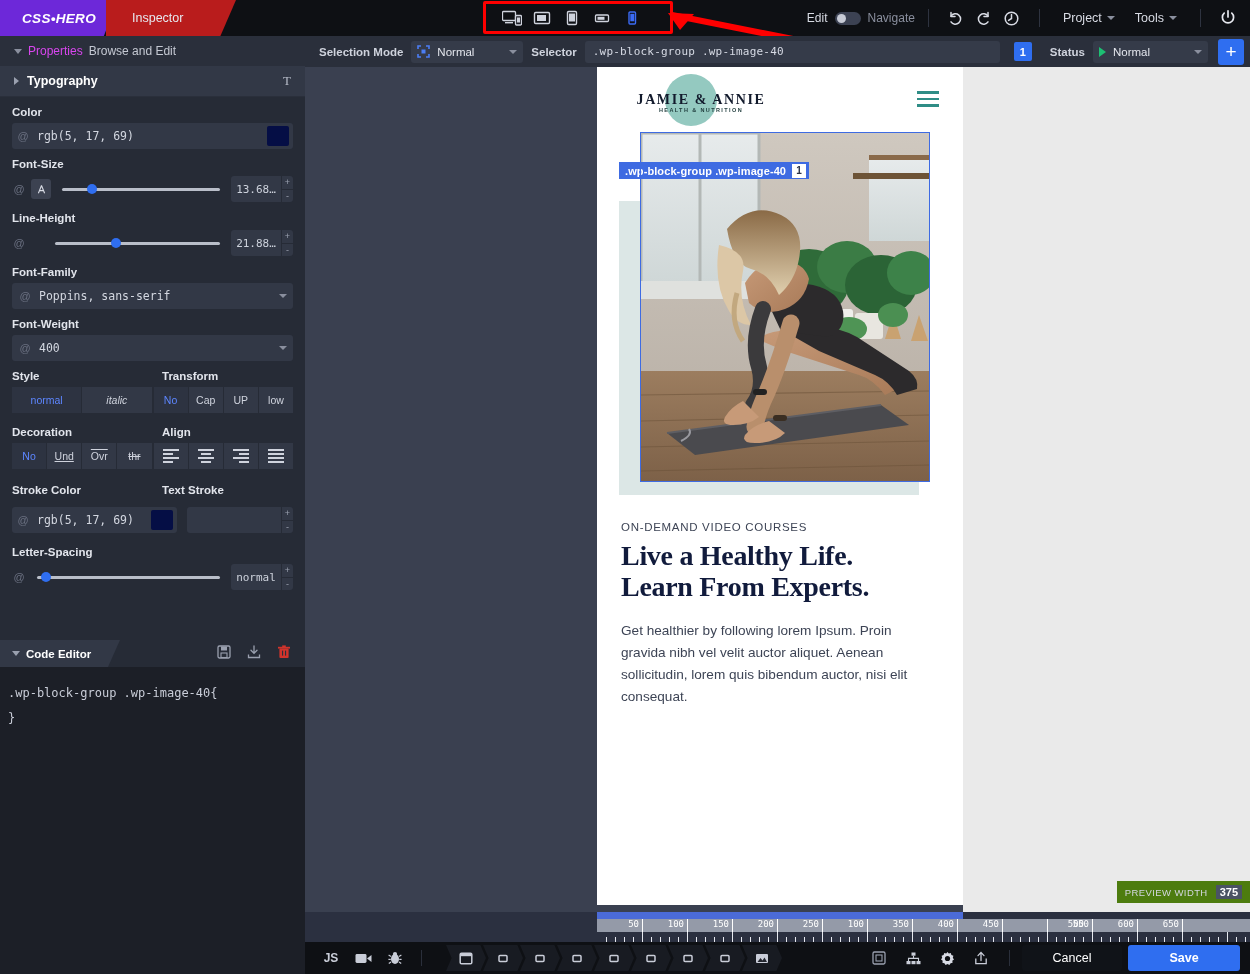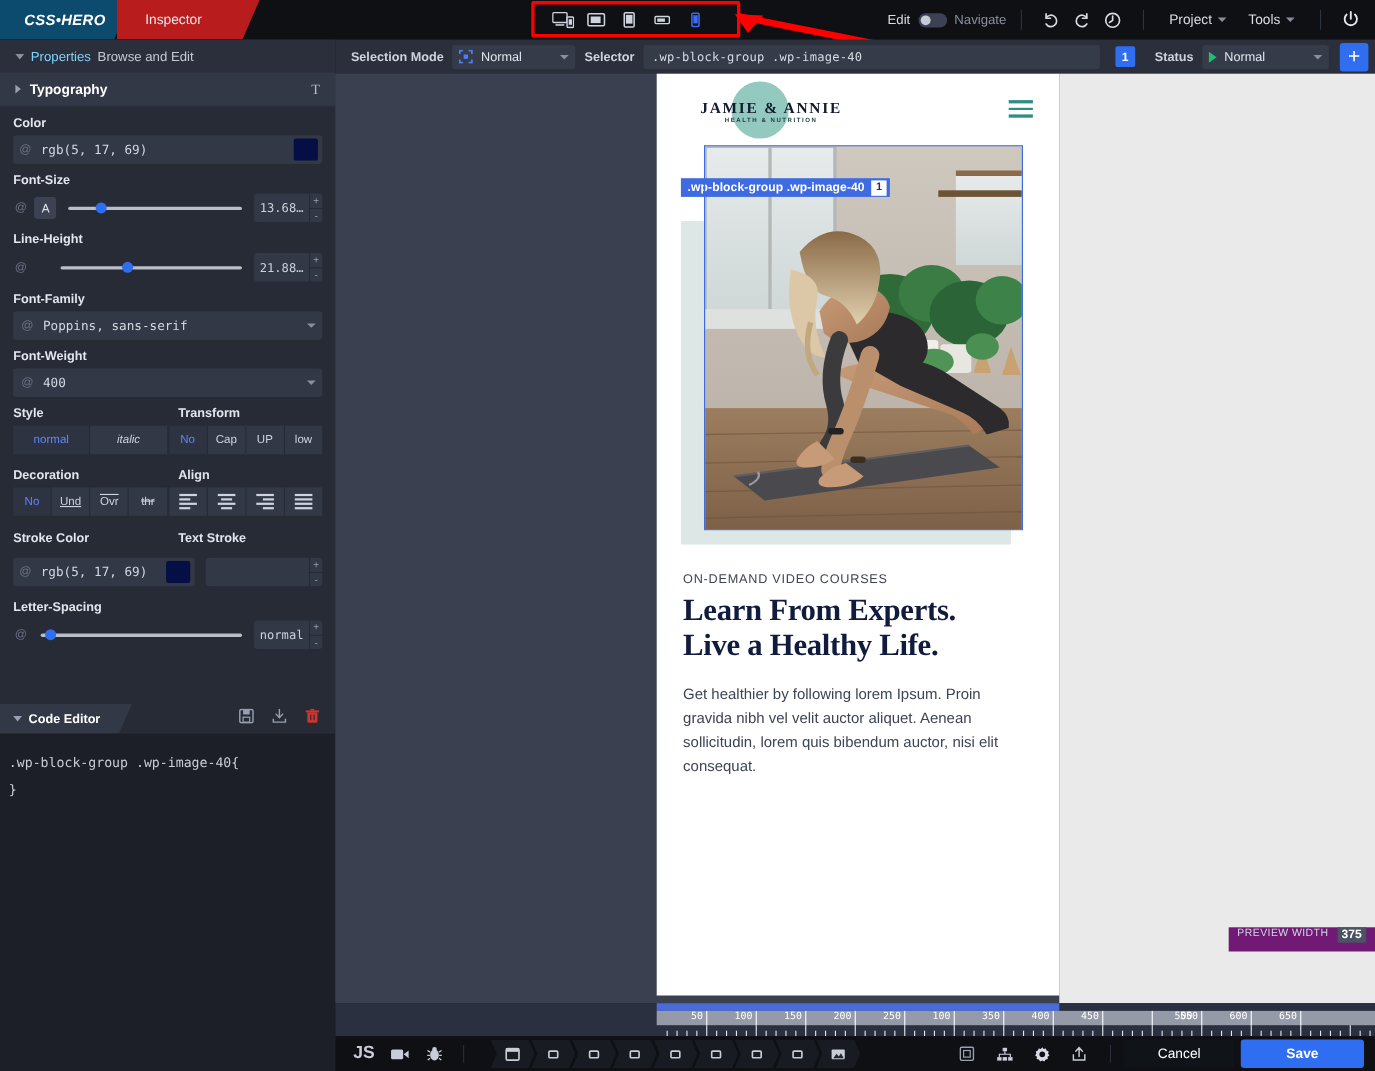--- a/index.html
+++ b/index.html
@@ -11,21 +11,21 @@
     overflow: hidden;
   }
   .app { position: relative; width: 1250px; height: 974px; }
 
   
   .topbar {
     position: absolute; left: 0; top: 0; width: 1250px; height: 36px;
     background: #0e1014; display: flex; align-items: center;
   }
   .logo-tab {
-    width: 118px; height: 36px; background: #0c4a6e;
+    width: 118px; height: 36px; background: #6d28d9;
     display: flex; align-items: center; justify-content: center;
     clip-path: polygon(0 0, 100% 0, 88% 100%, 0 100%);
   }
   .logo-text {
     font-weight: bold; font-size: 13.5px; color: #ffffff;
     letter-spacing: .3px; font-style: italic;
   }
   .insp-tab {
     width: 130px; height: 36px; background: #b91c1c;
     display: flex; align-items: center; padding-left: 26px;
@@ -111,21 +111,21 @@
   
   .leftpanel {
     position: absolute; left: 0; top: 36px; width: 305px; height: 938px;
     background: #262b36;
   }
   .props-row {
     height: 30px; display: flex; align-items: center; padding-left: 14px; gap: 6px;
     background: #2a2f3b;
   }
   .props-row .tri { width:0;height:0;border-left:4px solid transparent;border-right:4px solid transparent;border-top:5px solid #8a8f9e;}
-  .props-row .a { color: #7dd3fc; font-size: 12px; }
+  .props-row .a { color: #d946ef; font-size: 12px; }
   .props-row .b { color: #c5c9d3; font-size: 12px; }
 
   .section-hd {
     height: 31px; background: #323846; display: flex; align-items: center;
     padding: 0 14px; gap: 8px; border-bottom: 1px solid #2a2f3b;
   }
   .section-hd .tri { width:0;height:0;border-top:4px solid transparent;border-bottom:4px solid transparent;border-left:5px solid #9aa0af;}
   .section-hd .title { font-size: 12.5px; color: #ffffff; font-weight: bold; flex: 1; }
   .section-hd .tglyph { font-size: 13px; color: #b7bcc8; font-family: "Liberation Serif", serif; }
 
@@ -282,22 +282,22 @@
   .body-copy {
     margin-top: 17px; font-size: 13.6px; line-height: 1.62; color: #3d4455;
   }
   .cta {
     margin-top: 27px; width: 168px; height: 42px; background: #3017dd;
     border-radius: 4px; display: flex; align-items: center; justify-content: center;
     color: #fff; font-size: 13.5px; font-weight: bold;
   }
 
   .pw-tip {
-    position: absolute; right: 0px; top: 776px; height: 22px;
-    background: #701a75; display: flex; align-items: flex-start; gap: 8px;
+    position: absolute; right: 0px; top: 814px; height: 22px;
+    background: #4d7c0f; display: flex; align-items: center; gap: 8px;
     padding: 0 8px; z-index: 9;
   }
   .pw-tip .l { font-size: 9.5px; color: #d3d7e0; letter-spacing: .4px; }
   .pw-tip .v { font-size: 11px; color: #fff; font-weight: bold; background: #4a5364; padding: 1px 4px; }
 
   
   .rulerbar {
     position: absolute; left: 305px; top: 912px; width: 945px; height: 30px;
     background: #2b3040;
   }
@@ -311,21 +311,21 @@
     padding-right: 3px;
   }
   .rmaj { position: absolute; top: 7px; width: 1px; height: 13px; background: #ffffff; }
 
   
   .bottombar {
     position: absolute; left: 305px; top: 942px; width: 945px; height: 32px;
     background: #0e1014; display: flex; align-items: center; padding: 0 10px;
   }
   .bb-icon { width: 32px; height: 26px; display: flex; align-items: center; justify-content: center; }
-  .bb-icon .js { font-size: 16px; color: #c9cdd8; font-weight: bold; text-align: right; }
+  .bb-icon .js { font-size: 12px; color: #c9cdd8; font-weight: bold; text-align: right; }
   .crumbs { display: flex; align-items: center; margin-left: 14px; }
   .crumb {
     width: 40px; height: 26px; background: #181b22;
     display: flex; align-items: center; justify-content: center;
     clip-path: polygon(0 0, 86% 0, 100% 50%, 86% 100%, 0 100%, 14% 50%);
     margin-right: -3px;
   }
   .bb-right { margin-left: auto; display: flex; align-items: center; gap: 2px; }
   .btn-cancel {
     width: 100px; height: 26px; background: #101318; color: #fff;
@@ -790,22 +790,22 @@
               <rect x="132" y="282" width="14" height="6" rx="3" fill="#3a2e22"></rect>
             </g>
           </svg>
         </div>
         <div class="photo-outline"></div>
       </div>
 
       <div class="copy">
         <div class="eyebrow">ON-DEMAND VIDEO COURSES</div>
         <div class="headline">
+          <div>Live a Healthy Life.</div>
           <div>Learn From Experts.</div>
-          <div>Live a Healthy Life.</div>
         </div>
         <div class="body-copy">Get healthier by following lorem Ipsum. Proin gravida nibh vel velit auctor aliquet. Aenean sollicitudin, lorem quis bibendum auctor, nisi elit consequat.</div>
       </div>
     </div>
 
     <div class="pw-tip">
       <span class="l">PREVIEW WIDTH</span>
       <span class="v">375</span>
     </div>
   </div>

